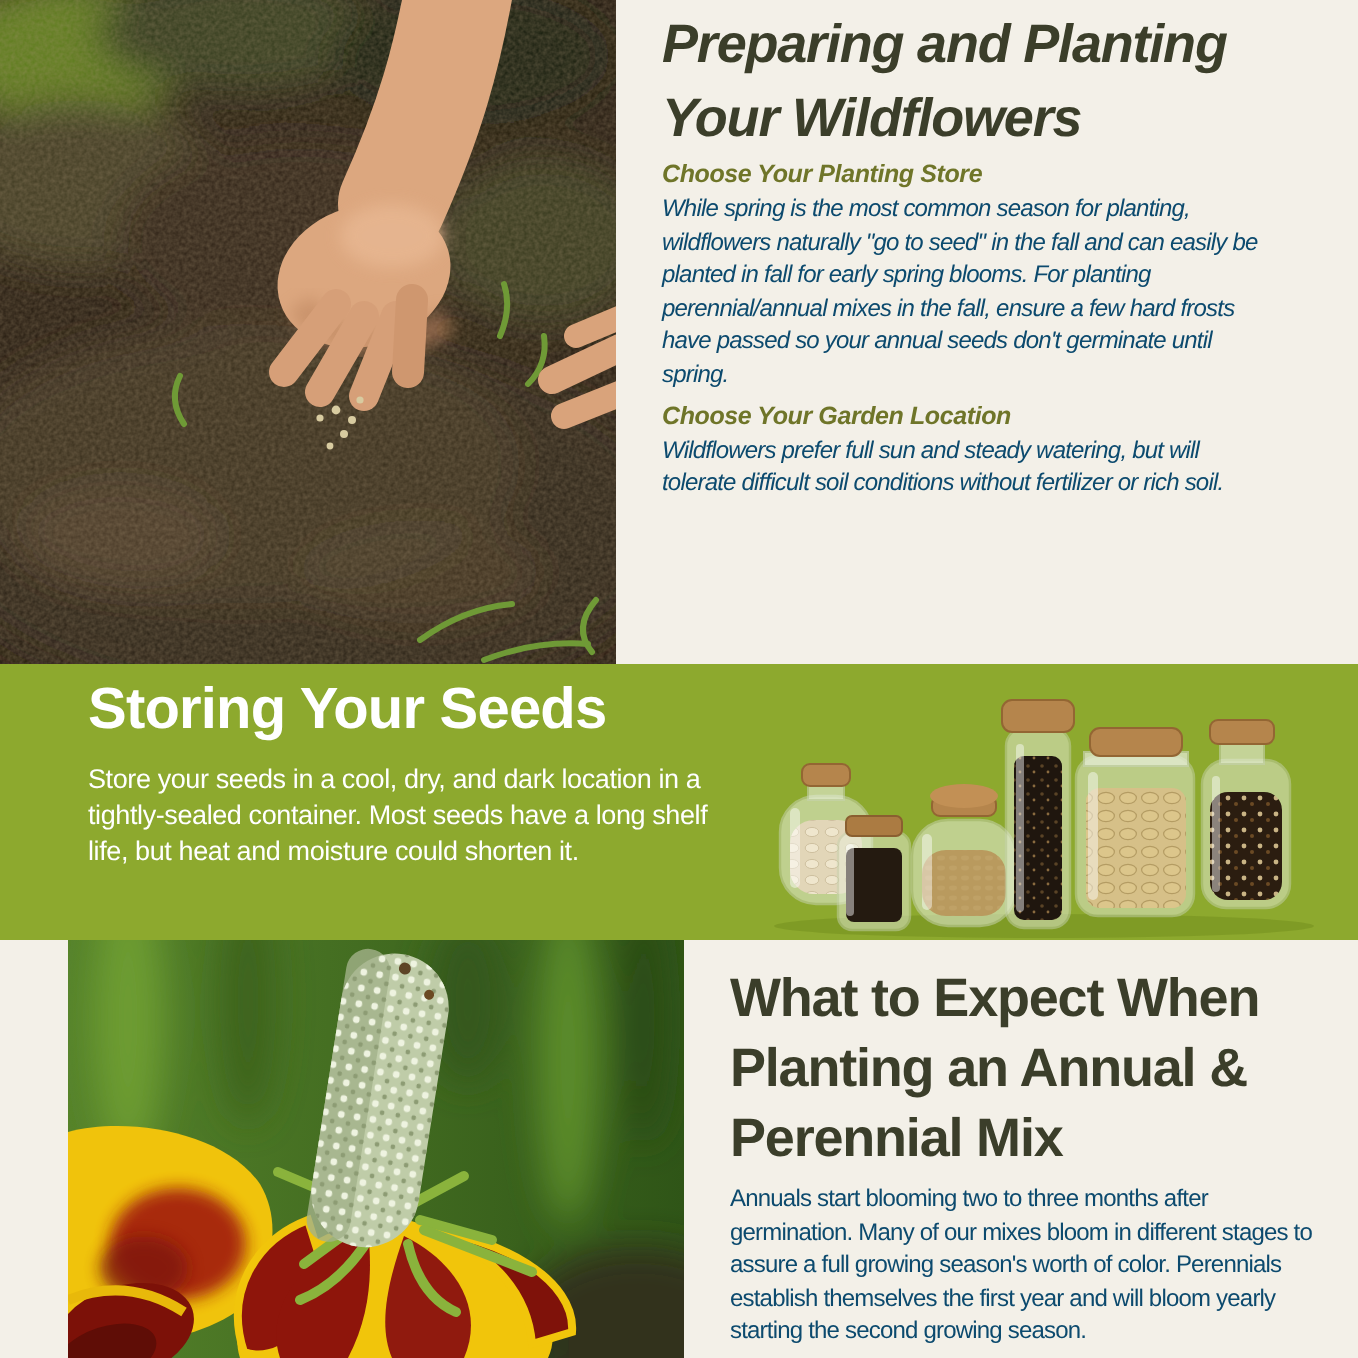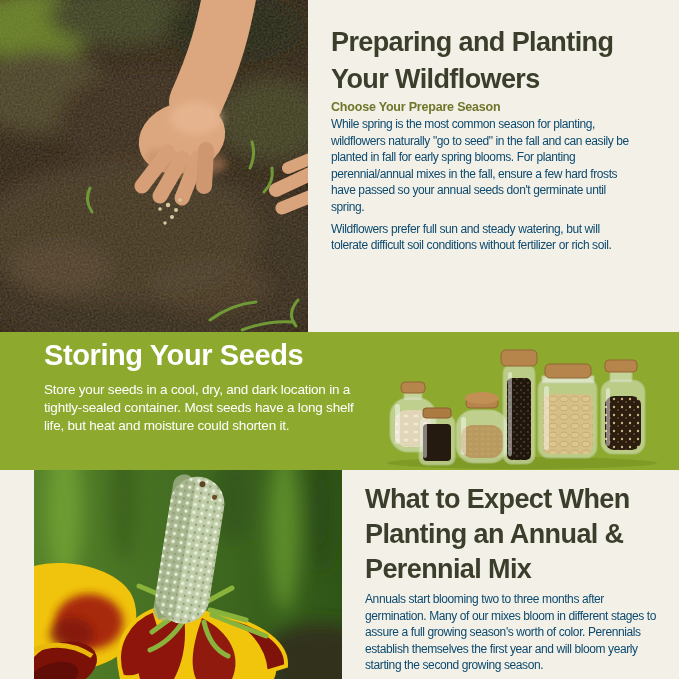--- a/index.html
+++ b/index.html
@@ -4,21 +4,21 @@
 <style>
   html,body{margin:0;padding:0;background:#ffffff;}
   .page{position:relative;width:679px;height:679px;overflow:hidden;
         background:#f3f0e8;font-family:"Liberation Sans",sans-serif;}
   .row{display:flex;}
   .top-row{height:332px;}
   .bottom-row{height:209px;padding-left:34px;}
   .photo{flex:0 0 308px;width:308px;overflow:hidden;position:relative;}
   .photo svg{display:block;}
   .panel{flex:1;min-width:0;background:#f3f0e8;}
-  .top-panel{padding:24px 4px 0 23px;}
+  .top-panel{padding:4px 4px 0 23px;font-style:italic;}
   .bottom-panel{padding:12px 4px 0 23px;}
   .head{font-size:27px;line-height:37px;font-weight:700;color:#3b3e2a;
         letter-spacing:-0.6px;margin:0 0 2px 0;white-space:pre;}
   .bottom-panel .head{line-height:35px;margin-bottom:4px;}
   .subhead{font-size:12.5px;line-height:15px;font-weight:700;color:#6f7529;
         letter-spacing:-0.2px;margin:0;white-space:pre;}
   .bodytext{font-size:12px;line-height:16.6px;color:#0c4a6e;
         letter-spacing:-0.4px;margin:1px 0 5px 0;white-space:pre;}
   .band{position:relative;height:138px;background:#8da92e;overflow:hidden;}
   .band-inner{position:absolute;left:44px;top:0;}
@@ -95,27 +95,28 @@
         <g stroke="#d9a37b" stroke-linecap="round">
           <path d="M310,174 L276,190" stroke-width="14"></path>
           <path d="M312,196 L282,208" stroke-width="13"></path>
           <path d="M312,158 L288,168" stroke-width="12"></path>
         </g>
       </svg>
     </div>
     <div class="panel top-panel">
       <h1 class="head">Preparing and Planting
 Your Wildflowers</h1>
-      <p class="subhead">Choose Your Prepare Season</p>
+      <p class="subhead">Choose Your Planting Store</p>
       <p class="bodytext">While spring is the most common season for planting,
 wildflowers naturally "go to seed" in the fall and can easily be
 planted in fall for early spring blooms. For planting
 perennial/annual mixes in the fall, ensure a few hard frosts
 have passed so your annual seeds don't germinate until
 spring.</p>
+      <p class="subhead">Choose Your Garden Location</p>
       <p class="bodytext">Wildflowers prefer full sun and steady watering, but will
 tolerate difficult soil conditions without fertilizer or rich soil.</p>
     </div>
   </div>
 
   <div class="band">
     <div class="band-inner">
       <h2 class="band-head">Storing Your Seeds</h2>
       <p class="band-body">Store your seeds in a cool, dry, and dark location in a
 tightly-sealed container. Most seeds have a long shelf

